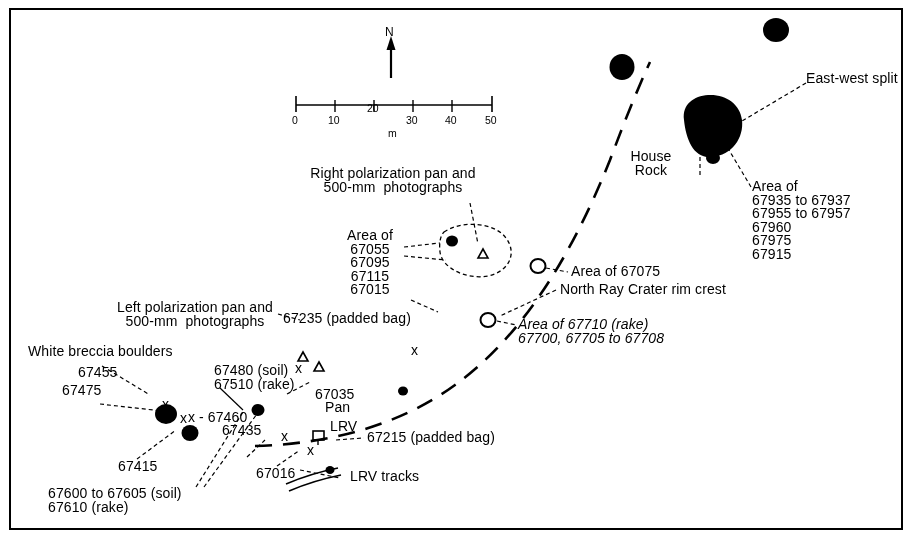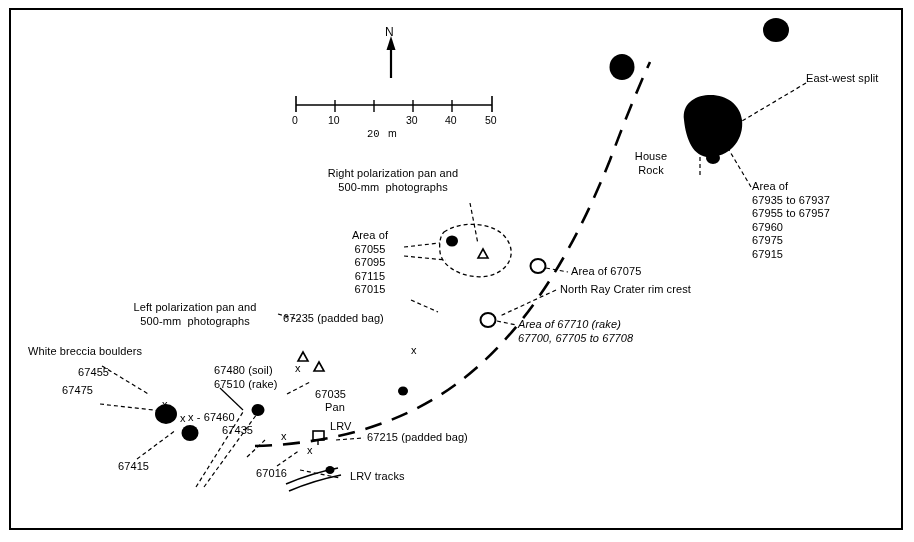--- a/index.html
+++ b/index.html
@@ -28,21 +28,21 @@
   svg.layer {
     position: absolute;
     left: 0;
     top: 0;
     width: 914px;
     height: 542px;
     pointer-events: none;
   }
   .lbl {
     position: absolute;
-    font-size: 11px;
+    font-size: 14px;
     line-height: 13.5px;
     white-space: pre;
     letter-spacing: 0.1px;
   }
   .lbl.center { text-align: center; }
   .tick {
     position: absolute;
     font-size: 10.5px;
     line-height: 12px;
     white-space: pre;
@@ -148,21 +148,21 @@
     <g stroke="#000" fill="none" stroke-width="1.2">
       <path d="M 220,388 L 243,410"></path>
     </g>
 
   </svg>
 
   <div class="nlabel" style="left:385px; top:25px;">N</div>
 
   <div class="tick" style="left:292px; top:114px;">0</div>
   <div class="tick" style="left:328px; top:114px;">10</div>
-  <div class="tick" style="left:367px; top:128px;font-family:Liberation Mono, monospace;">20</div>
+  <div class="tick" style="left:367px; top:102px;">20</div>
   <div class="tick" style="left:406px; top:114px;">30</div>
   <div class="tick" style="left:445px; top:114px;">40</div>
   <div class="tick" style="left:485px; top:114px;">50</div>
   <div class="mlabel" style="left:388px; top:127px;">m</div>
 
   <div class="lbl center" style="left:308px; top:167px; width:170px;">Right polarization pan and
 500-mm  photographs</div>
 
   <div class="lbl center" style="left:335px; top:229px; width:70px;">Area of
 67055
@@ -200,20 +200,22 @@
   <div class="lbl" style="left:62px; top:384px;">67475</div>
   <div class="lbl" style="left:188px; top:411px;">x - 67460</div>
   <div class="lbl" style="left:118px; top:460px;">67415</div>
 
   <div class="lbl" style="left:214px; top:364px;">67480 (soil)</div>
   <div class="lbl" style="left:214px; top:378px;">67510 (rake)</div>
   <div class="lbl" style="left:325px; top:363px;margin-top:38px;">Pan</div>
   <div class="lbl" style="left:315px; top:388px;">67035</div>
   <div class="lbl" style="left:222px; top:424px;">67435</div>
   <div class="lbl" style="left:256px; top:467px;text-align:right;">67016</div>
+  <div class="lbl" style="left:48px; top:487px;">67600 to 67605 (soil)
+67610 (rake)</div>
 
   <div class="lbl" style="left:330px; top:420px;">LRV</div>
   <div class="lbl" style="left:367px; top:431px;">67215 (padded bag)</div>
   <div class="lbl" style="left:350px; top:470px;">LRV tracks</div>
 
   <div class="lbl" style="left:411px; top:344px;">x</div>
   <div class="lbl" style="left:295px; top:362px;">x</div>
   <div class="lbl" style="left:162px; top:398px;">x</div>
   <div class="lbl" style="left:180px; top:412px;">x</div>
   <div class="lbl" style="left:281px; top:430px;">x</div>

